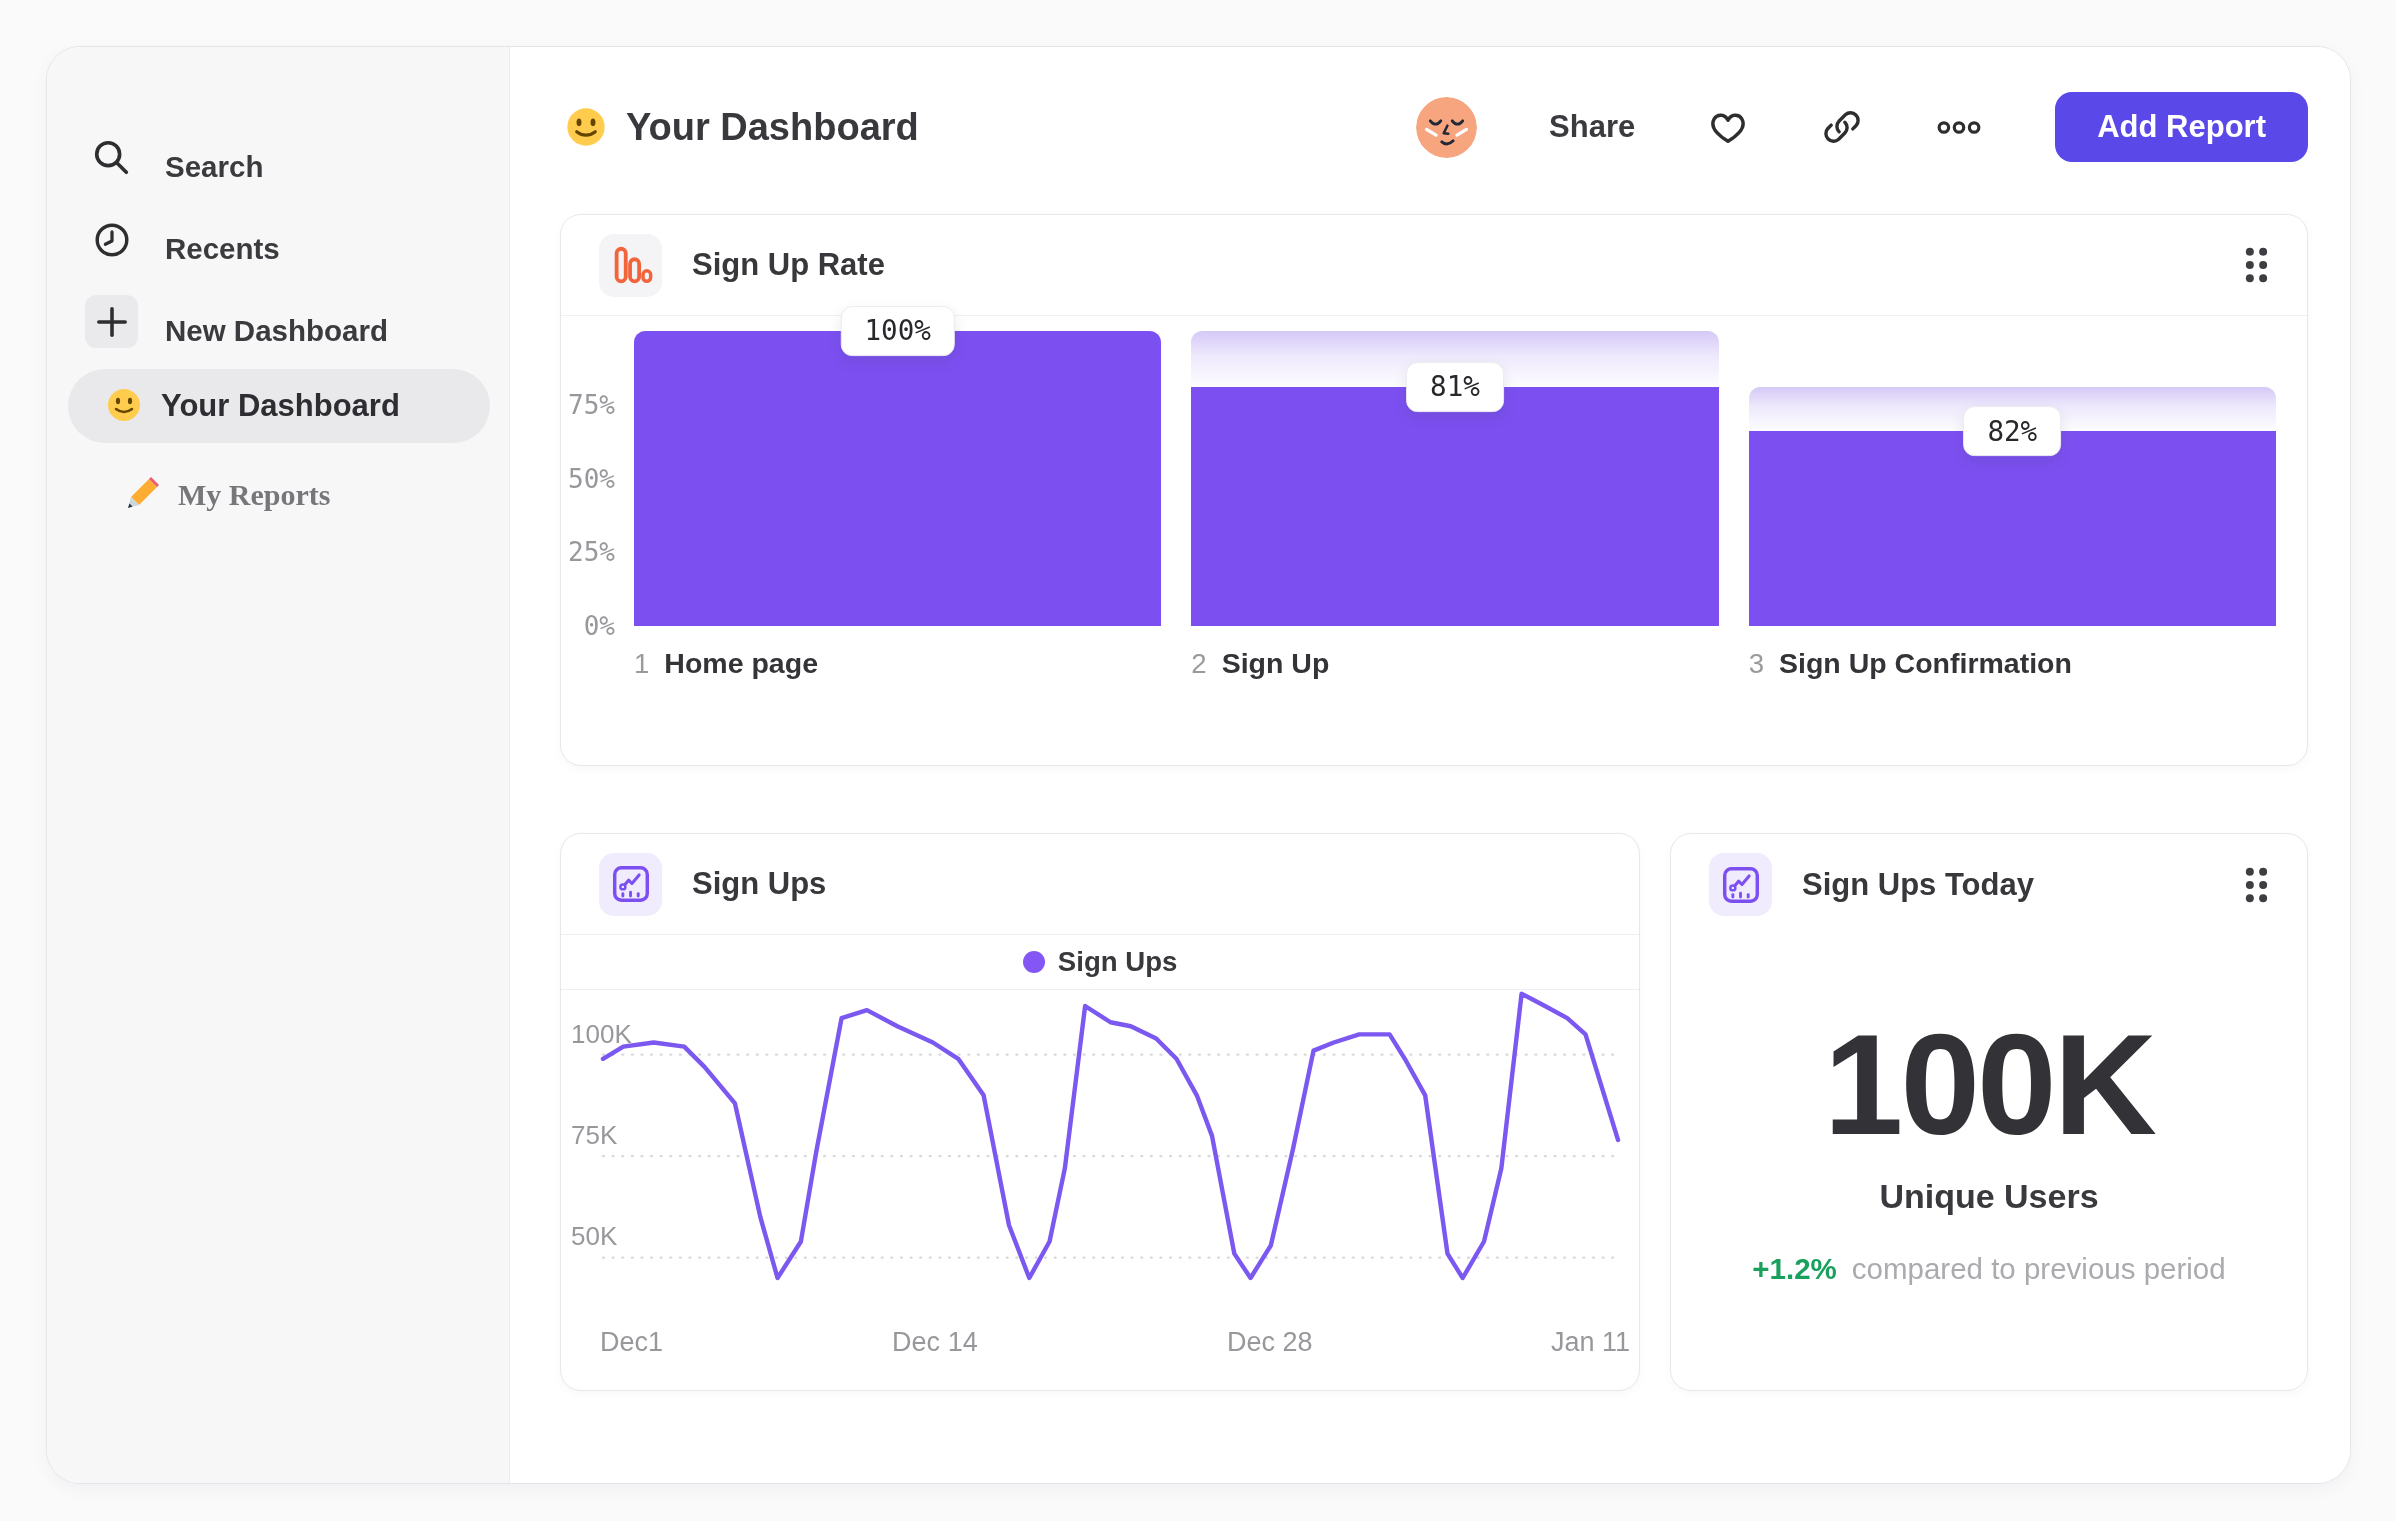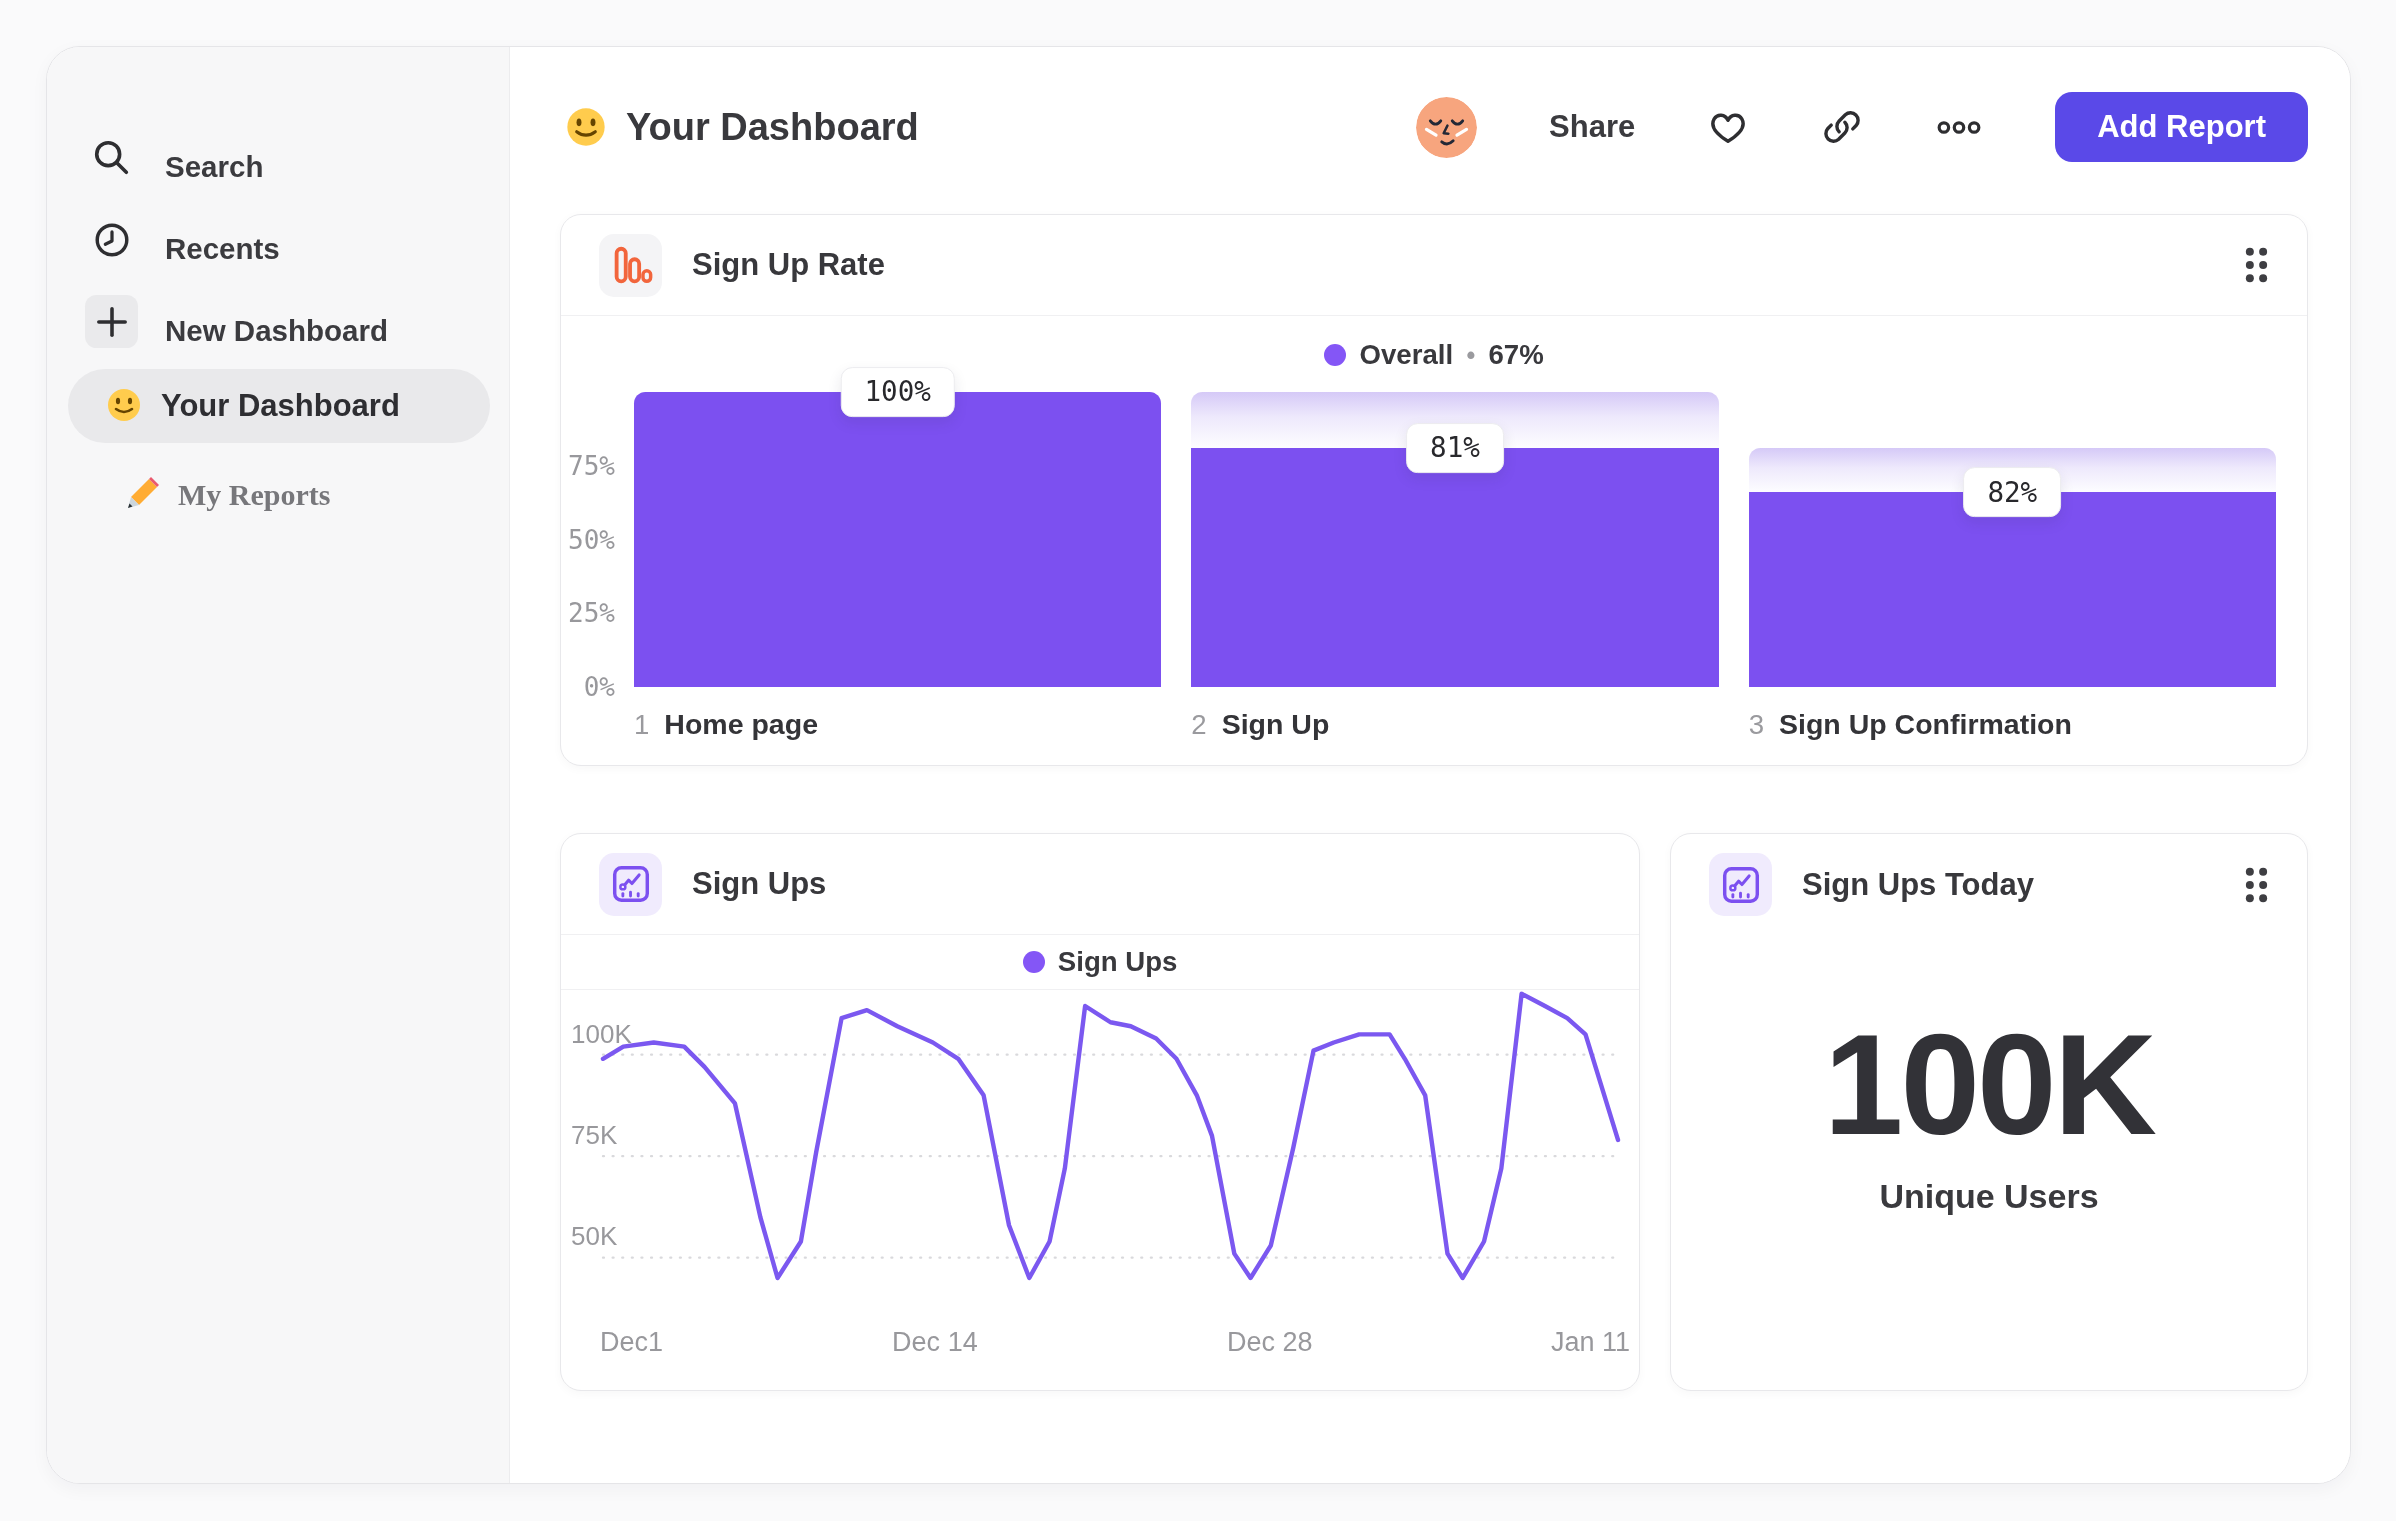--- a/index.html
+++ b/index.html
@@ -233,26 +233,20 @@
                 <circle cx="6" cy="6" r="4.2" fill="#3E3E42"></circle>
                 <circle cx="20" cy="6" r="4.2" fill="#3E3E42"></circle>
                 <circle cx="6" cy="20" r="4.2" fill="#3E3E42"></circle>
                 <circle cx="20" cy="20" r="4.2" fill="#3E3E42"></circle>
                 <circle cx="6" cy="34" r="4.2" fill="#3E3E42"></circle>
                 <circle cx="20" cy="34" r="4.2" fill="#3E3E42"></circle>
               </svg>
           </span>
         </div>
 
-        <div class="legend funnel-legend">
-          <span class="legend-dot"></span>
-          <span class="legend-txt">Overall</span>
-          <span class="legend-sep">•</span>
-          <span class="legend-txt">67%</span>
-        </div>
 
         <div class="funnel-plot">
           <span class="ytick t0">75%</span>
           <span class="ytick t1">50%</span>
           <span class="ytick t2">25%</span>
           <span class="ytick t3">0%</span>
 
           <div class="funnel-col">
 
             <div class="bar-solid rounded-top" style="height: 100%;"></div>
@@ -348,20 +342,24 @@
                   <circle cx="6" cy="20" r="4.2" fill="#3E3E42"></circle>
                   <circle cx="20" cy="20" r="4.2" fill="#3E3E42"></circle>
                   <circle cx="6" cy="34" r="4.2" fill="#3E3E42"></circle>
                   <circle cx="20" cy="34" r="4.2" fill="#3E3E42"></circle>
                 </svg>
             </span>
           </div>
           <div class="metric-body">
             <div class="metric-value">100K</div>
             <div class="metric-label">Unique Users</div>
+            <div class="metric-delta-row">
+              <span class="delta">+1.2%</span>
+              <span class="delta-note">compared to previous period</span>
+            </div>
           </div>
         </section>
       </div>
 
     </main>
   </div>
 </div>
 
 
 </body></html>

